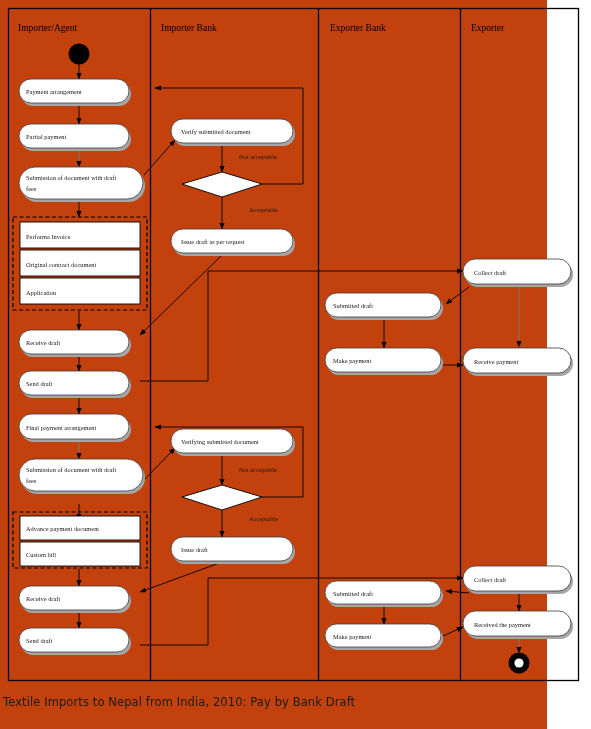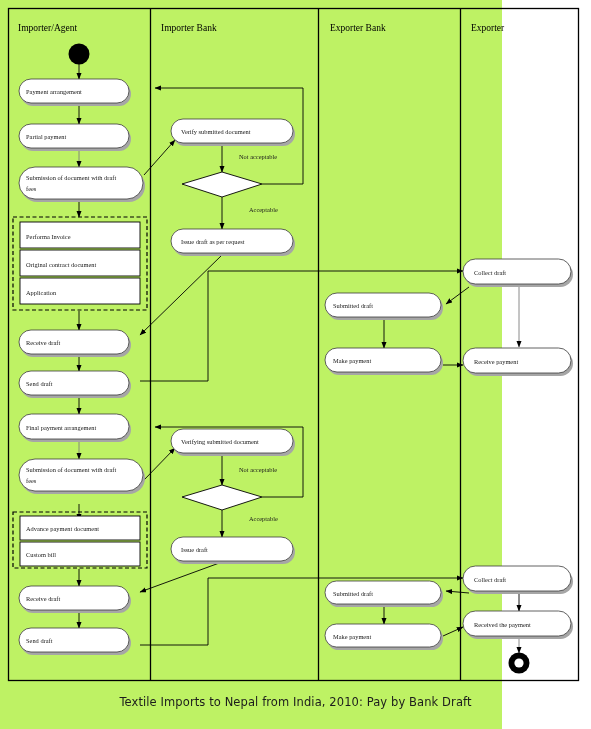--- a/index.html
+++ b/index.html
@@ -8,23 +8,23 @@
     background: #ffffff;
   }
   body {
     width: 591px;
     height: 729px;
     font-family: "Liberation Serif", serif;
     overflow: hidden;
   }
   #page {
     position: relative;
-    width: 502px;
+    width: 547px;
     height: 729px;
-    background: #bef264;
+    background: #c2410c;
   }
   svg#diagram {
     position: absolute;
     left: 0;
     top: 0;
     display: block;
   }
   .lane-title {
     font-family: "Liberation Serif", serif;
     font-size: 9.5px;
@@ -86,21 +86,21 @@
     position: absolute;
     left: 3px;
     top: 694px;
     width: 585px;
     font-family: "DejaVu Sans", sans-serif;
     font-size: 11.5px;
     line-height: 16px;
     color: #1c1c1c;
     letter-spacing: 0.1px;
   }
-  #caption div { white-space: nowrap; text-align: center; }
+  #caption div { white-space: nowrap; }
 </style>
 </head>
 <body>
 
 <div id="page">
 
   <svg id="diagram" width="591" height="690" viewBox="0 0 591 690">
 
     <defs>
       <marker id="arrow" markerWidth="7" markerHeight="7" refX="6.2" refY="2.6" orient="auto" markerUnits="userSpaceOnUse">

